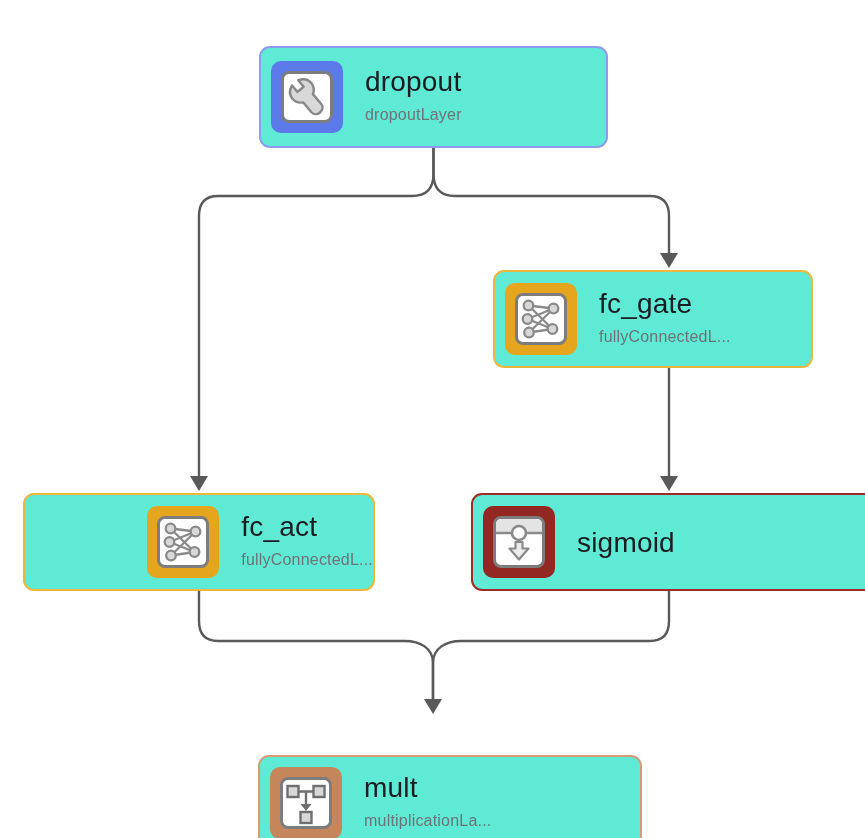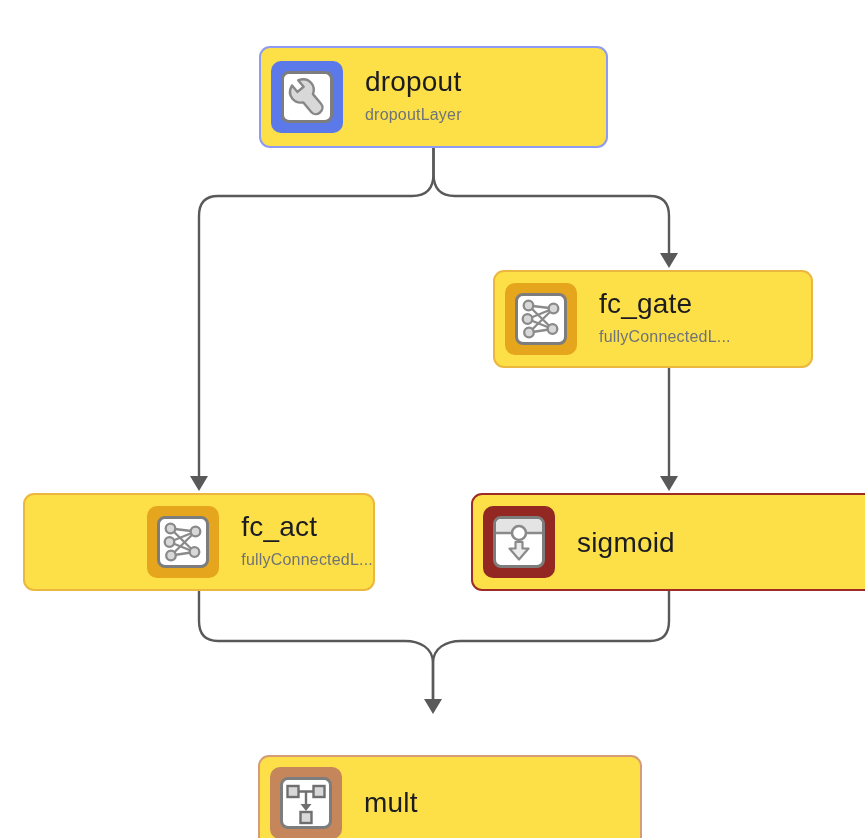--- a/index.html
+++ b/index.html
@@ -26,21 +26,21 @@
     stroke-linecap: round;
   }
   .edge-arrow { fill: #595959; stroke: none; }
 
   .node {
     position: absolute;
     display: flex;
     align-items: center;
     gap: 22px;
     padding-left: 10px;
-    background: #fde047;
+    background: #5eead4;
     border: 2px solid #cccccc;
     border-radius: 11px;
   }
   .node-dropout { left: 259px; top: 46px;  width: 349px; height: 102px; border-color: #8e9bf2; }
   .node-fc_gate { left: 493px; top: 270px; width: 320px; height: 98px;  border-color: #ecb73e; }
   .node-fc_act  { left: 23px;  top: 493px; width: 352px; height: 98px;  border-color: #ecb73e; justify-content: flex-end; }
   .node-sigmoid { left: 471px; top: 493px; width: 418px; height: 98px;  border-color: #9e2b25; }
   .node-mult    { left: 258px; top: 755px; width: 384px; height: 95px;  border-color: #d49d78; }
 
   .icon-badge {
@@ -209,16 +209,17 @@
           <g fill="#d8d8d8" stroke="#6f6f6f" stroke-width="2.4">
             <rect x="4.5" y="6" width="11" height="11"></rect>
             <rect x="30.5" y="6" width="11" height="11"></rect>
             <rect x="17.5" y="32" width="11" height="11"></rect>
           </g>
         </svg>
       </div>
     </div>
     <div class="labels">
       <div class="node-title">mult</div>
+      <div class="node-subtitle">multiplicationLa...</div>
     </div>
   </div>
 
 </div>
 
 </body></html>

